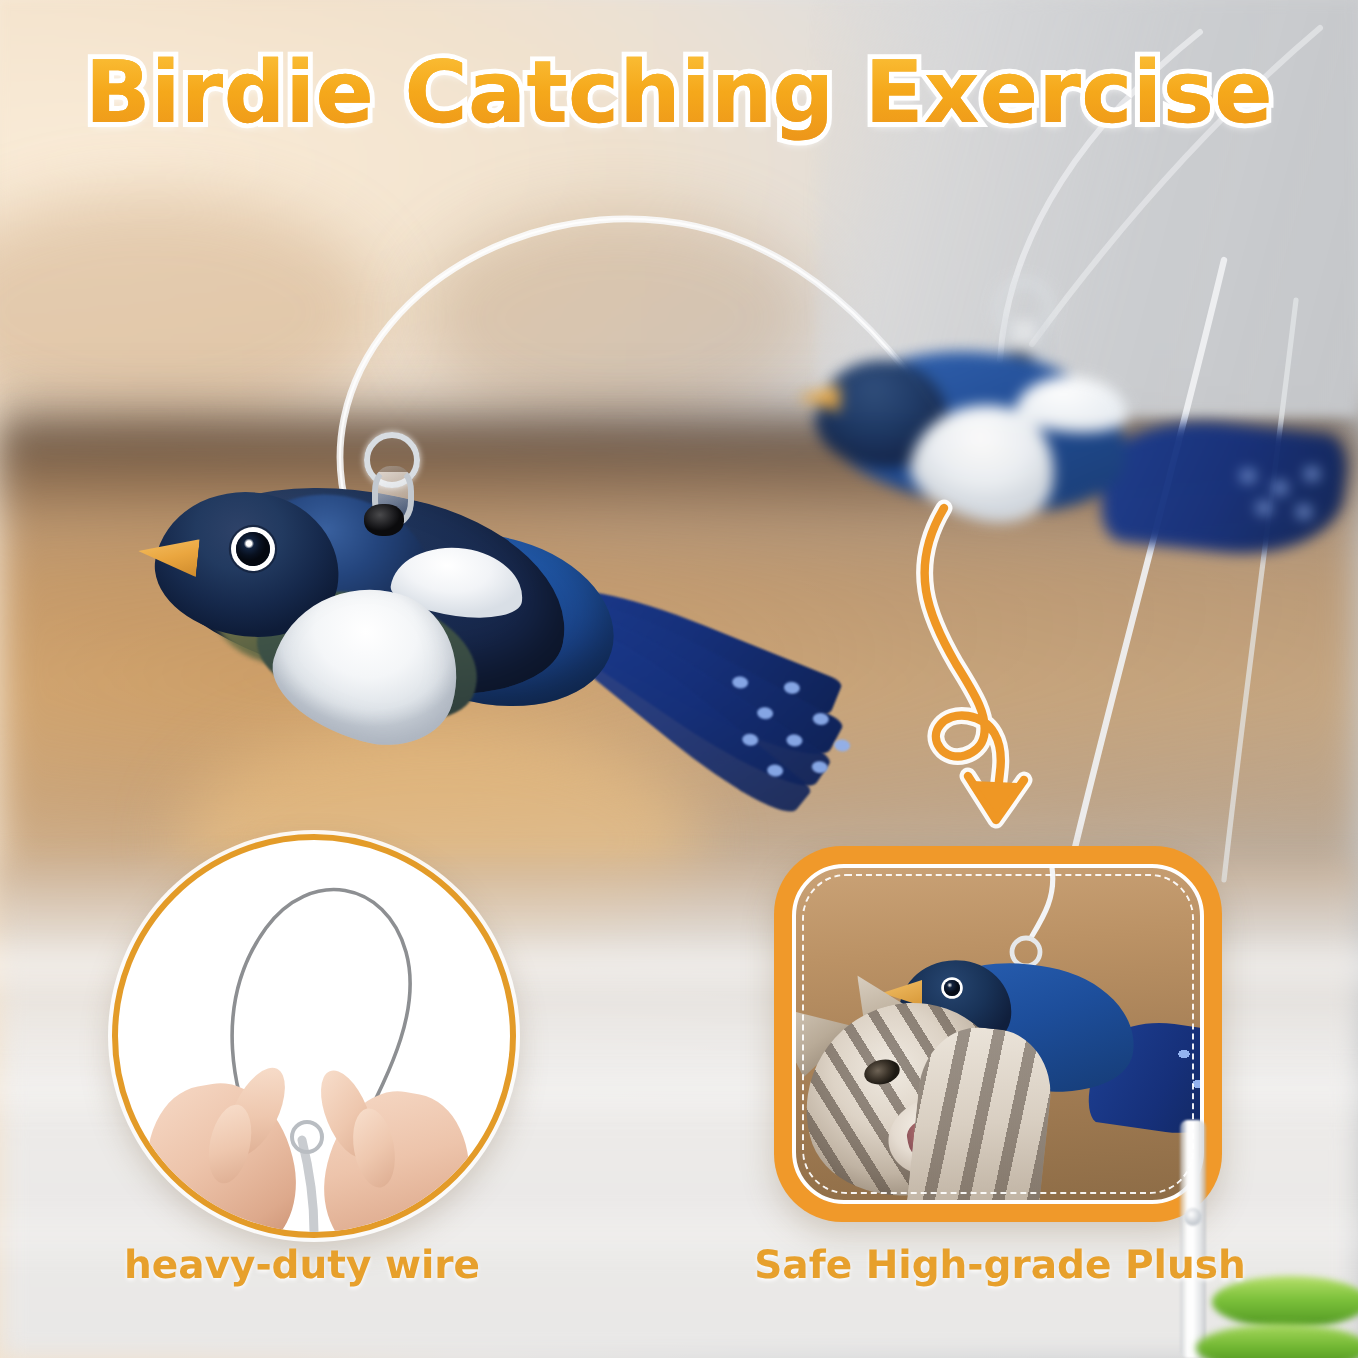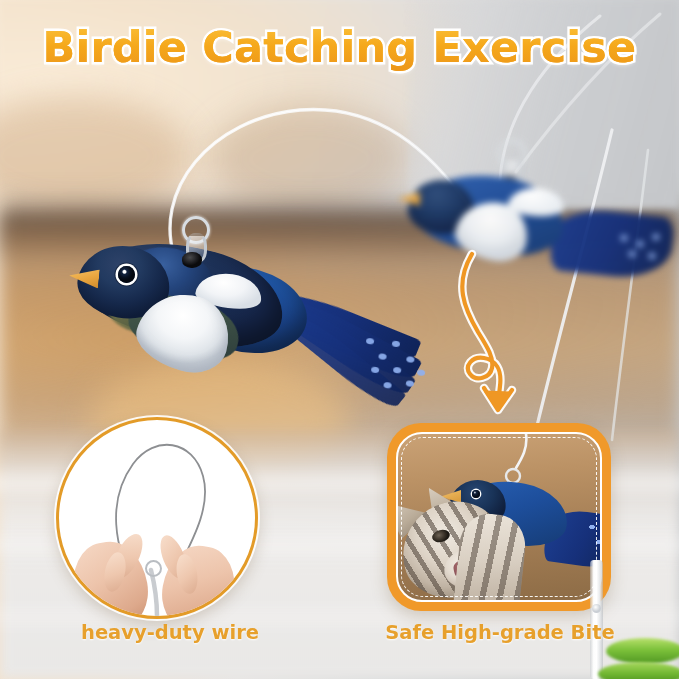--- a/index.html
+++ b/index.html
@@ -226,21 +226,21 @@
       radial-gradient(4px 3px at 31px 4px,#93b3f0 70%,transparent 72%),
       radial-gradient(4px 3px at 13px 20px,#93b3f0 70%,transparent 72%),
       radial-gradient(4px 3px at 29px 22px,#93b3f0 70%,transparent 72%);}
 
   
   .caption{position:absolute;text-align:center;
     font-family:"DejaVu Sans", sans-serif;
     font-size:19.5px;font-weight:bold;line-height:1.34;
     color:#e7a02c;
     text-shadow:0 1px 2px rgba(255,255,255,.95);}
-  .caption-left{left:25px;top:620px;width:290px;}
+  .caption-left{left:6px;top:620px;width:290px;}
   .caption-right{left:350px;top:620px;width:300px;}
 
   
   .pole{position:absolute;left:590px;top:560px;width:13px;height:119px;
     background:linear-gradient(90deg,rgba(190,195,200,.5) 0%,#fdfdfd 28%,#ffffff 50%,#e6e8ea 76%,rgba(175,180,186,.55) 100%);
     border-radius:4px;filter:blur(.5px);}
   .pole-knob{position:absolute;left:592px;top:604px;width:9px;height:9px;border-radius:50%;
     background:radial-gradient(50% 50% at 40% 35%,#fff,#c9ced4);filter:blur(.4px);}
   .green1{position:absolute;left:606px;top:638px;width:78px;height:26px;border-radius:50%;
     background:linear-gradient(180deg,#b7e06b 0%,#7cc13a 45%,#4f9622 100%);filter:blur(1.6px);}
@@ -404,16 +404,16 @@
   <div class="green1"></div>
   <div class="green2"></div>
 
   <div class="title">Birdie Catching Exercise</div>
   <div class="title-top">Birdie Catching Exercise</div>
 
   <div class="caption caption-left">
     <div>heavy-duty wire</div>
   </div>
   <div class="caption caption-right">
-    <div>Safe High-grade Bite</div>
+    <div>Safe High-grade Plush</div>
   </div>
 
 </div>
 
 </body></html>

